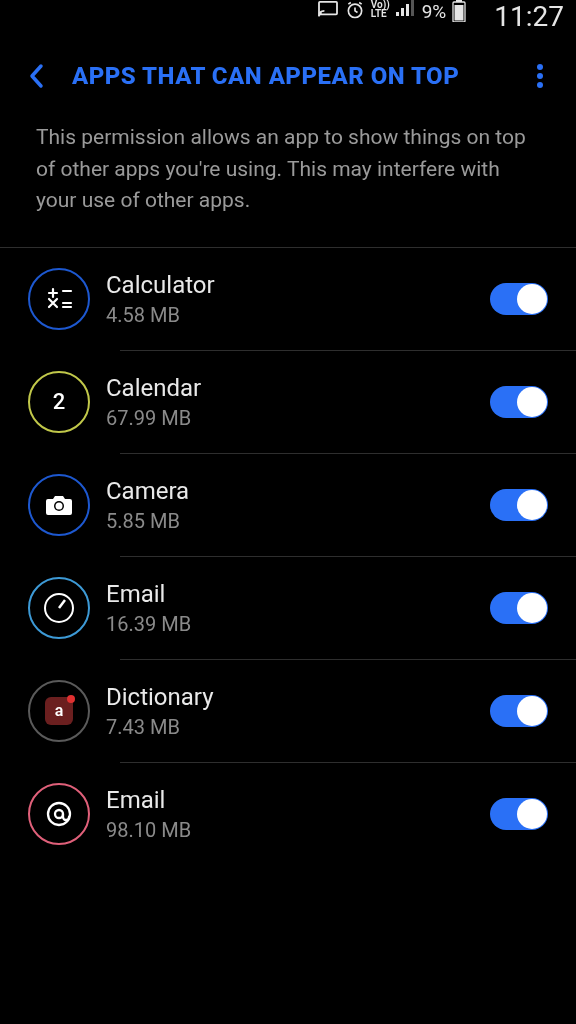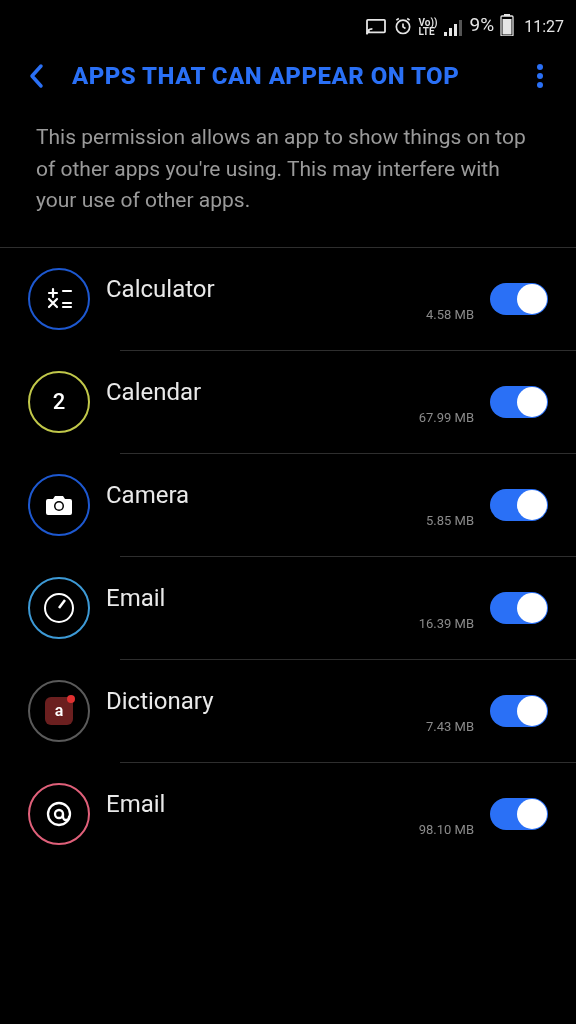--- a/index.html
+++ b/index.html
@@ -2,27 +2,27 @@
 <html><head>
   <meta charset="utf-8">
   <style>
     * { margin: 0; padding: 0; box-sizing: border-box; }
     html, body { width: 576px; height: 1024px; background: #000; font-family: -apple-system, Roboto, Arial, sans-serif; overflow: hidden; color: #fff; }
     
     .status-bar {
       height: 36px;
       display: flex;
       justify-content: flex-end;
-      align-items: flex-end;
+      align-items: flex-start;
       padding: 0 12px;
       gap: 6px;
       font-size: 18px;
       color: #e5e5e5;
     }
-    .status-bar .time { font-size: 16px; margin-left: 4px; }
+    .status-bar .time { font-size: 28px; margin-left: 22px; }
     .status-bar .battery-pct { font-size: 19px; }
     .status-bar svg, .status-bar .ico { display: inline-flex; align-items: center; }
     .lte { font-size: 10px; line-height: 9px; font-weight: 600; text-align: left; }
     
     .header {
       display: flex;
       align-items: center;
       padding: 22px 18px 28px 18px;
     }
     .back-btn {
@@ -64,21 +64,21 @@
     
     .app-icon-wrap {
       width: 62px; height: 62px;
       border-radius: 50%;
       display: flex; align-items: center; justify-content: center;
       flex-shrink: 0;
     }
     
     .app-text { flex: 1; }
     .app-name { font-size: 24px; color: #e9e9e9; margin-bottom: 4px; }
-    .app-size { font-size: 13px; color: #8a8a8a; text-align: right; }
+    .app-size { font-size: 20px; color: #8a8a8a; }
     
     .toggle {
       width: 58px; height: 32px;
       background: #2a70f6;
       border-radius: 16px;
       position: relative;
       flex-shrink: 0;
     }
     .toggle::after {
       content: '';

